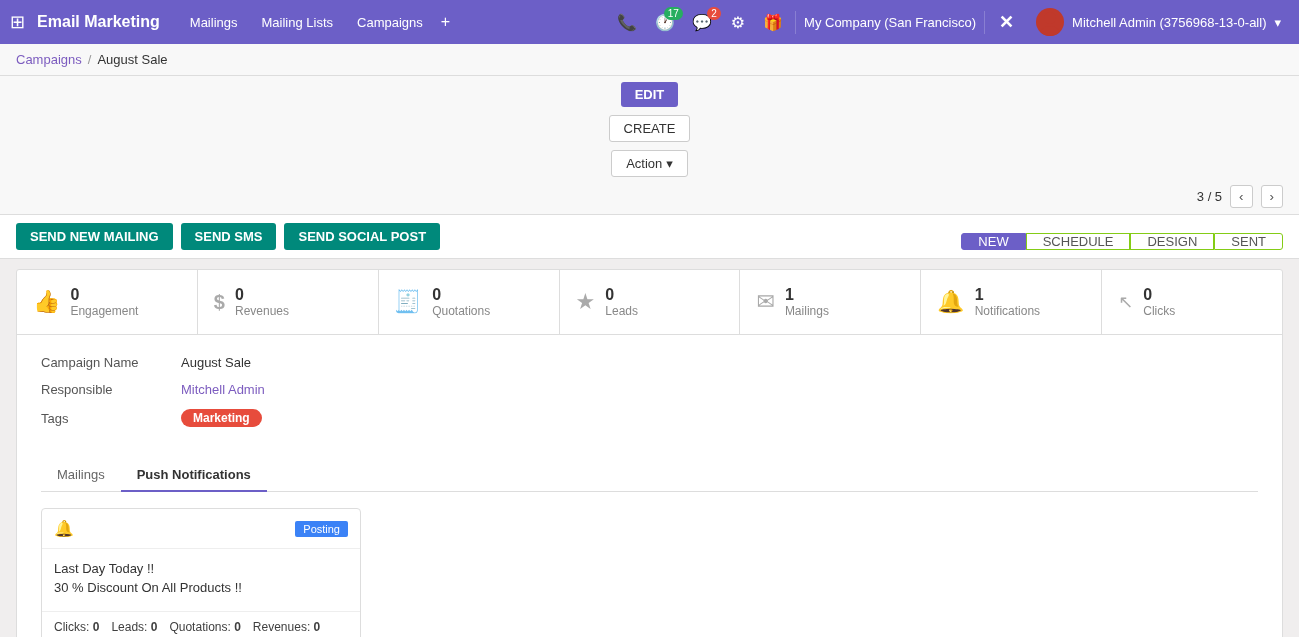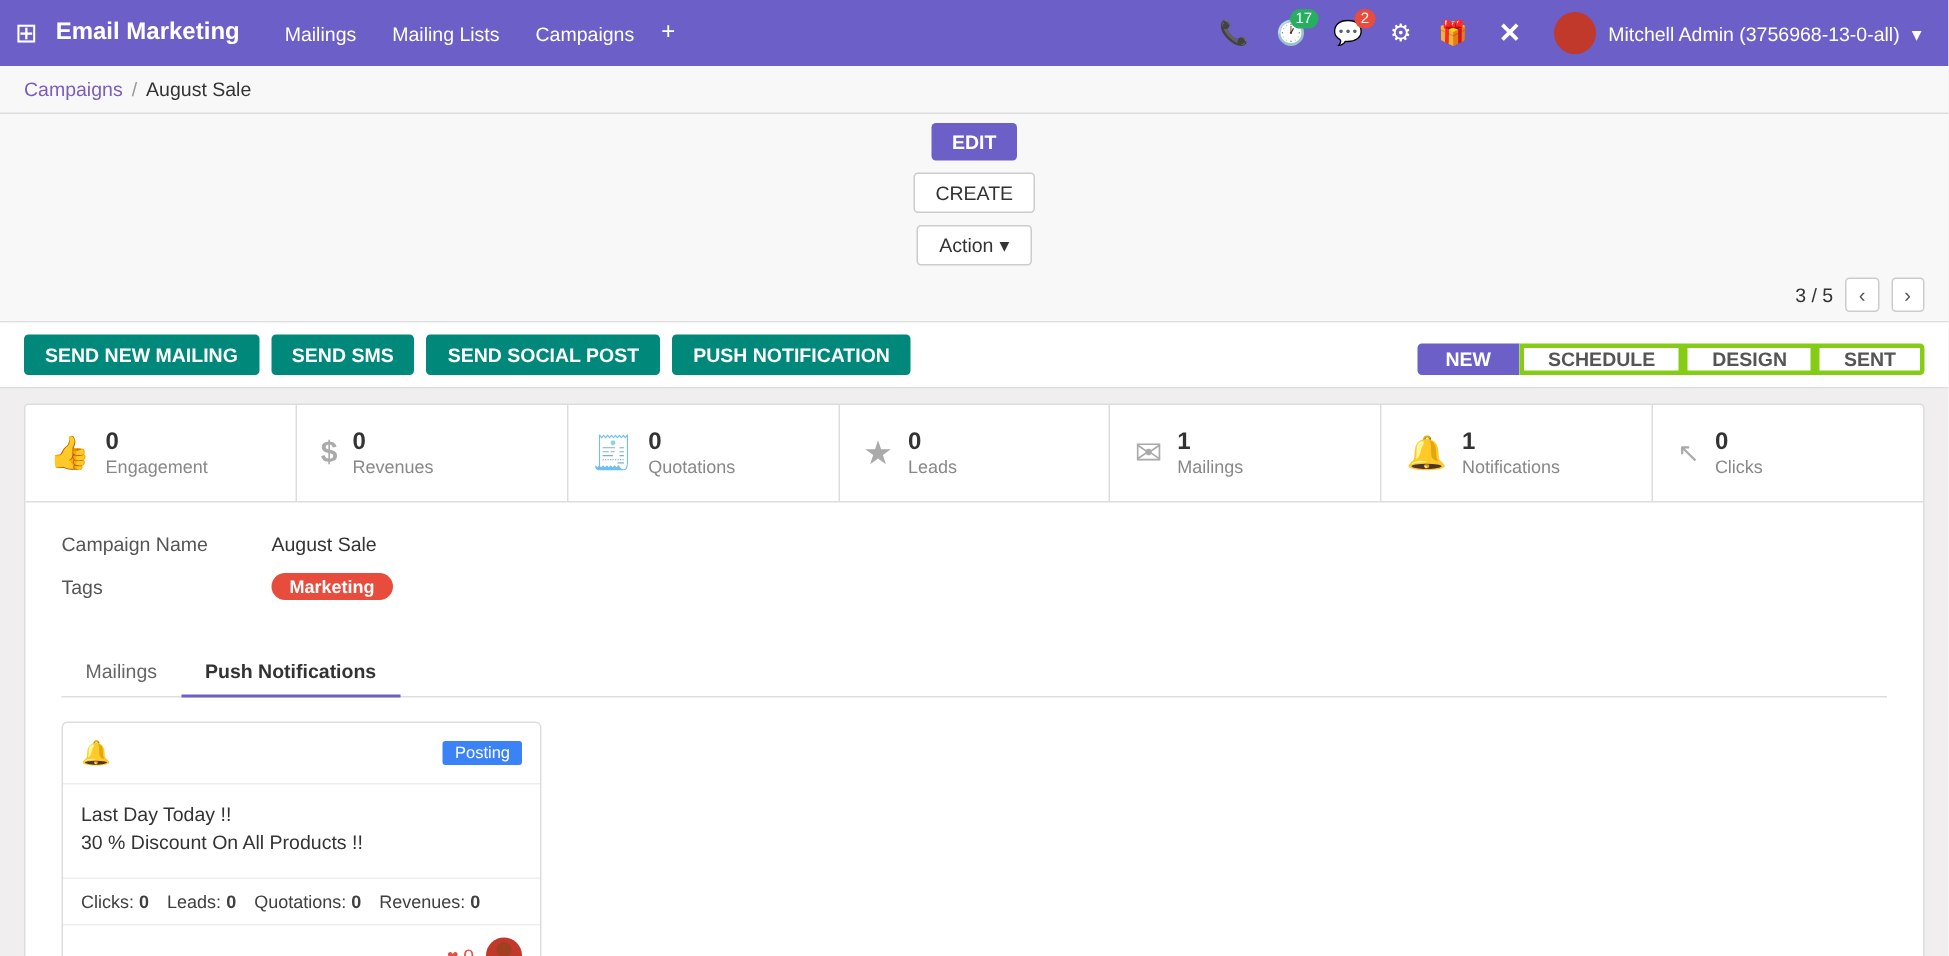--- a/index.html
+++ b/index.html
@@ -63,21 +63,21 @@
       background: white;
       padding: 8px 16px;
       display: flex;
       align-items: flex-end;
       gap: 8px;
       border-bottom: 1px solid #ddd;
     }
     .btn-teal { background: #00897b; color: white; border: none; padding: 6px 14px; border-radius: 3px; cursor: pointer; font-size: 13px; font-weight: bold; }
     .toolbar-spacer { flex: 1; }
     .view-tabs { display: flex; }
-    .view-tab { padding: 0 16px; cursor: pointer; font-size: 13px; border: 3px solid #84cc16; background: white; color: #555; font-weight: bold; }
+    .view-tab { padding: 0 16px; cursor: pointer; font-size: 13px; border: 1px solid #84cc16; background: white; color: #555; }
     .view-tab.active { background: #6c5fc7; color: white; border-color: #6c5fc7; }
     .view-tab:first-child { border-radius: 3px 0 0 3px; }
     .view-tab:last-child { border-radius: 0 3px 3px 0; }
 
     
     .main-content {
       background: white;
       margin: 10px 16px;
       border: 1px solid #ddd;
       border-radius: 3px;
@@ -172,20 +172,21 @@
     <span class="nav-icon-btn" style="position:relative;">
       🕐
       <span class="badge badge-green">17</span>
     </span>
     <span class="nav-icon-btn" style="position:relative;">
       💬
       <span class="badge">2</span>
     </span>
     <span class="nav-icon-btn">⚙</span>
     <span class="nav-icon-btn">🎁</span>
+    <span class="company-selector">My Company (San Francisco)</span>
     <span class="close-btn">✕</span>
     <div class="user-info">
       <div class="user-avatar">
         <svg width="28" height="28" viewBox="0 0 28 28">
             <circle cx="14" cy="10" r="6" fill="#c0392b"></circle>
             <ellipse cx="14" cy="26" rx="10" ry="8" fill="#c0392b"></ellipse>
           </svg>
       </div>
       <span>Mitchell Admin (3756968-13-0-all)</span>
       <span>▾</span>
@@ -210,21 +211,20 @@
     <span>3 / 5</span>
     <button class="pag-btn">‹</button>
     <button class="pag-btn">›</button>
   </div>
 </div>
 
 <div class="toolbar">
   <button class="btn-teal">SEND NEW MAILING</button>
   <button class="btn-teal">SEND SMS</button>
   <button class="btn-teal">SEND SOCIAL POST</button>
-  <button class="btn-teal">PUSH NOTIFICATION</button>
   <div class="toolbar-spacer"></div>
   <div class="view-tabs">
     <div class="view-tab active">NEW</div>
     <div class="view-tab">SCHEDULE</div>
     <div class="view-tab">DESIGN</div>
     <div class="view-tab">SENT</div>
   </div>
 </div>
 
 <div class="main-content">
@@ -278,20 +278,24 @@
         <span class="stat-count">0</span>
         <span class="stat-label">Clicks</span>
       </div>
     </div>
   </div>
 
   <div class="form-section">
     <div class="form-row">
       <span class="form-label">Campaign Name</span>
       <span class="form-value">August Sale</span>
+    </div>
+    <div class="form-row">
+      <span class="form-label">Responsible</span>
+      <a class="form-link">Mitchell Admin</a>
     </div>
     <div class="form-row">
       <span class="form-label">Tags</span>
       <span class="tag-badge">Marketing</span>
     </div>
   </div>
 
   <div class="content-tabs">
     <div class="content-tab">Mailings</div>
     <div class="content-tab active">Push Notifications</div>

